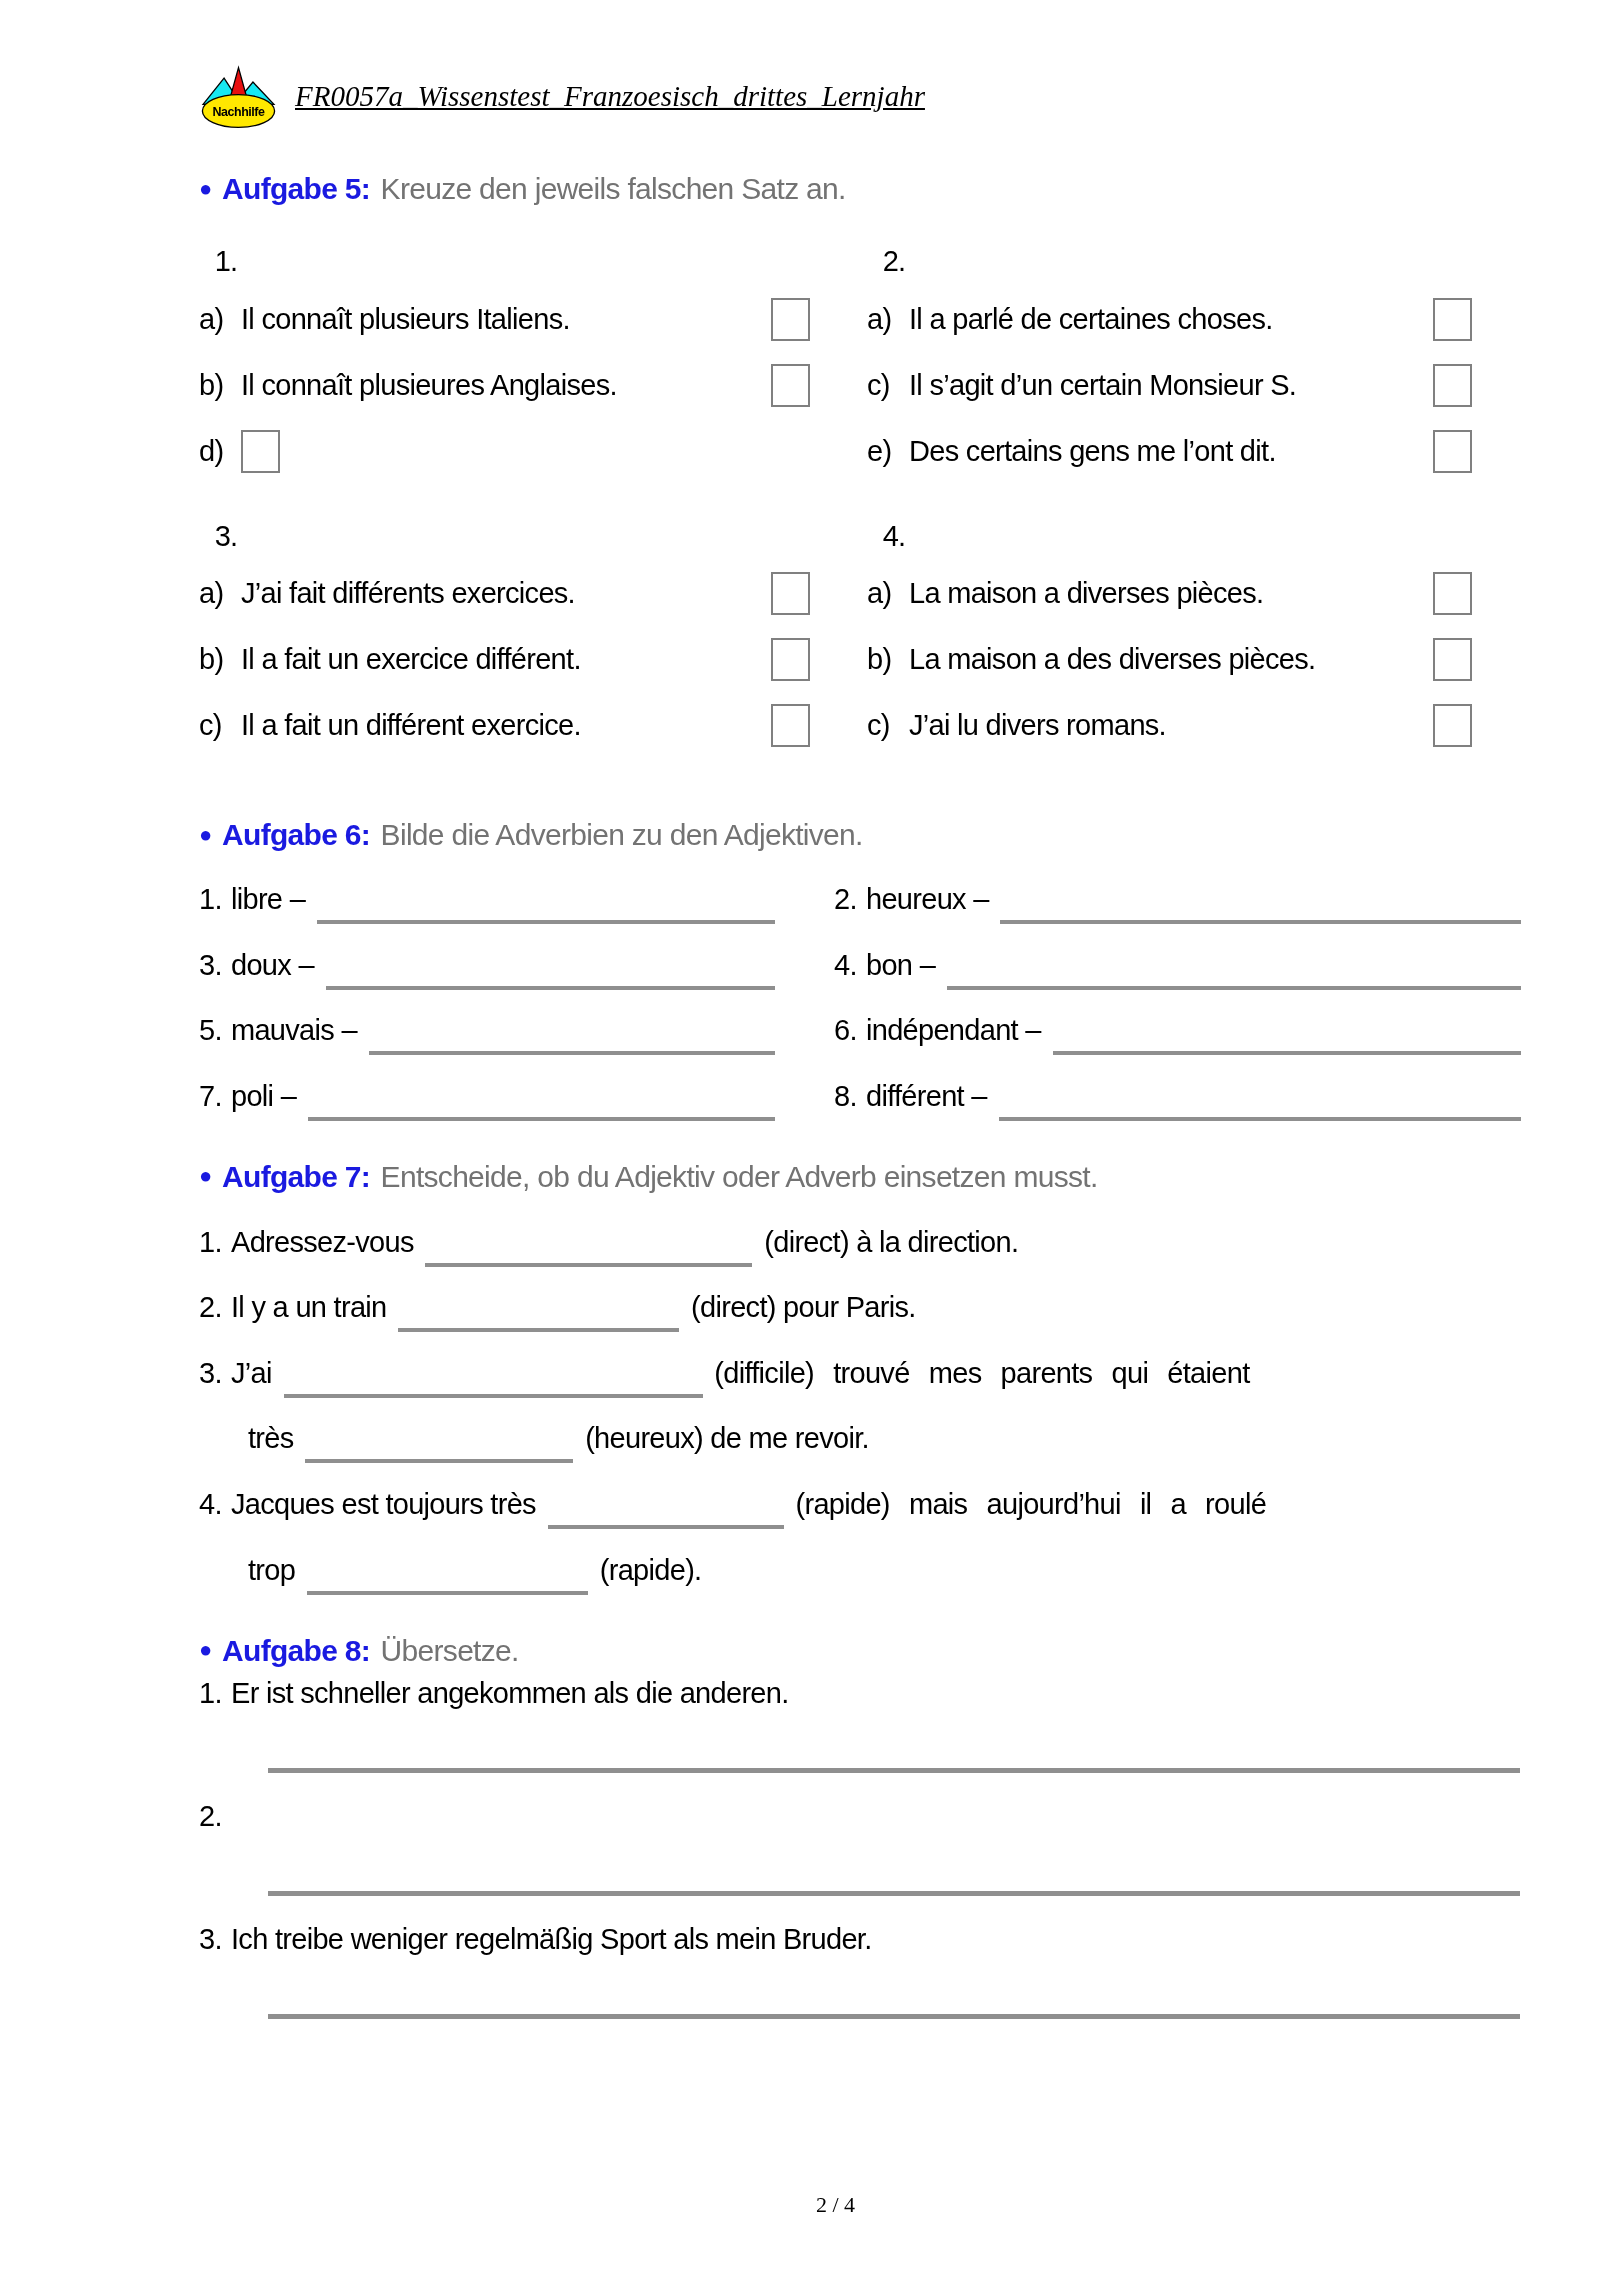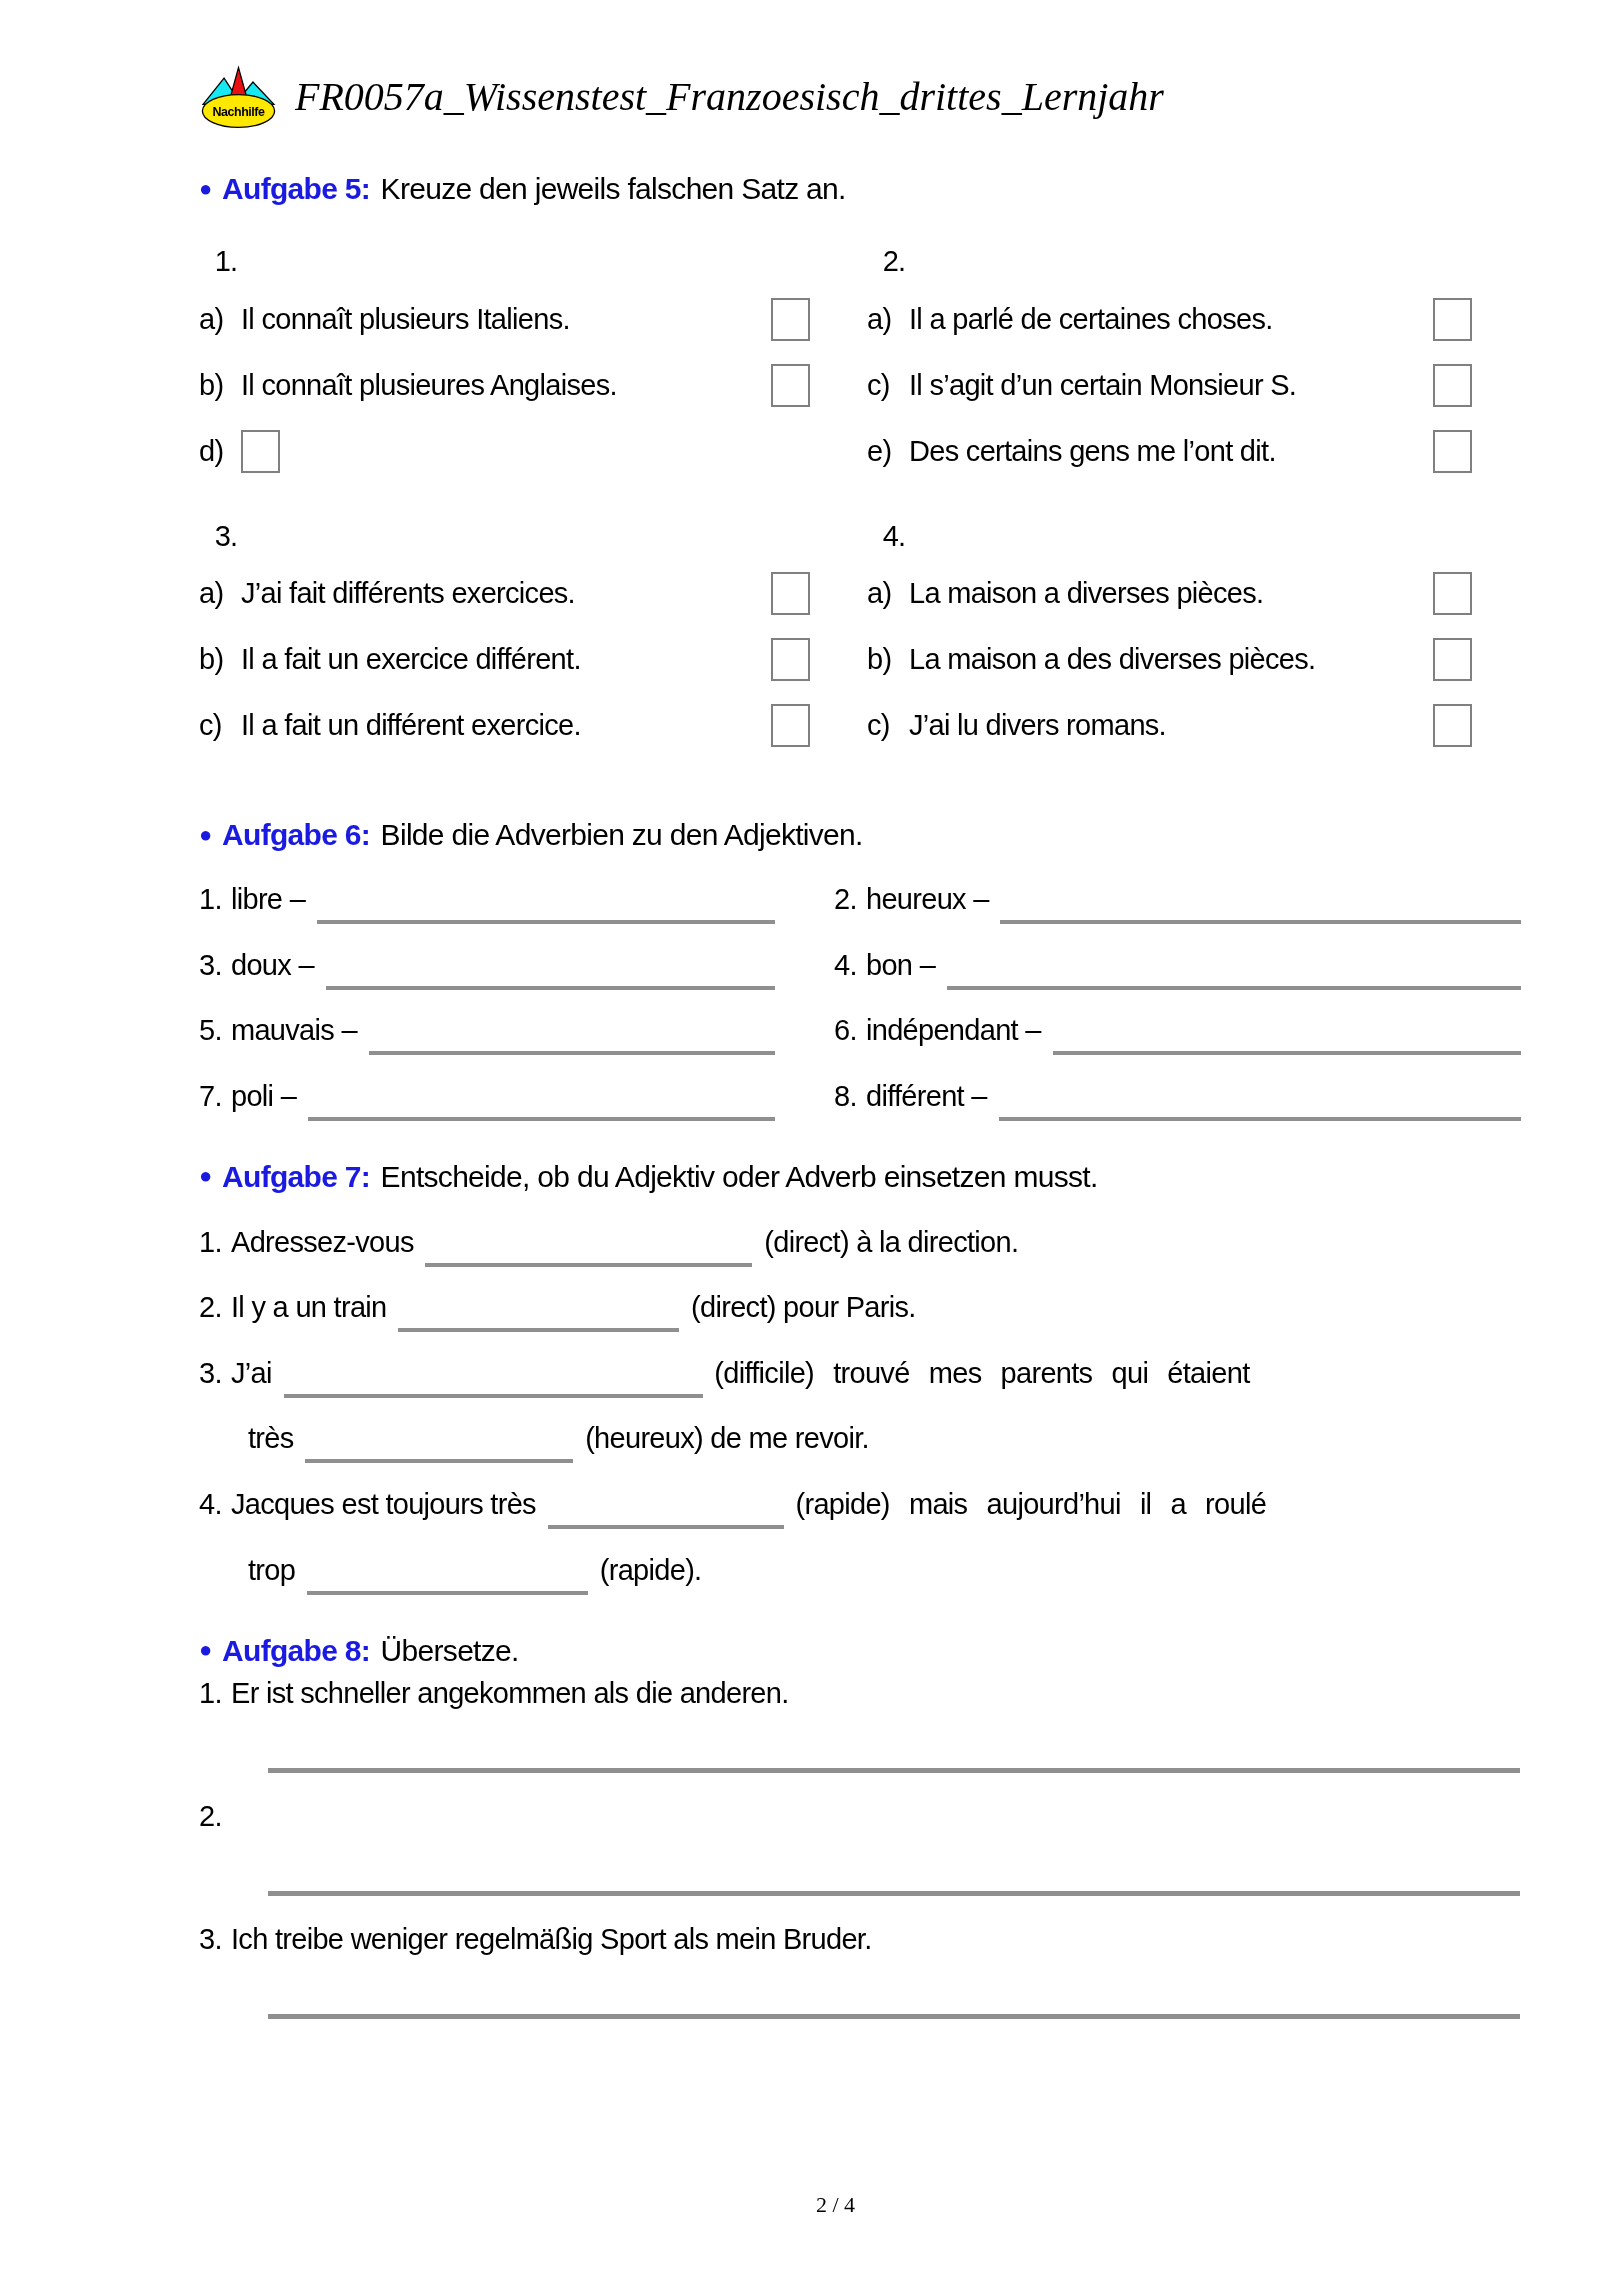--- a/index.html
+++ b/index.html
@@ -16,34 +16,35 @@
   
   .hdr {
     display:flex; align-items:center; gap:17px;
     margin:65px 151px 0 151px;
     height:63px;
   }
   .logo { width:79px; height:63px; flex:0 0 auto; }
   .doc-title {
     font-family:"Liberation Serif", serif;
     font-style:italic;
-    font-size:40px;
+    font-size:29px;
     letter-spacing:0;
     white-space:nowrap;
+    text-decoration:underline;
   }
   
   .task-heading {
     display:flex; align-items:baseline;
     margin-left:151px; margin-right:151px;
     font-size:30px; line-height:37px;
     white-space:nowrap;
   }
   .bullet { color:#1a1ae0; font-size:22px; margin-right:10.5px; align-self:center; line-height:1; }
   .task-label { color:#1a1ae0; font-weight:bold; margin-right:10.5px; }
-  .task-instruction { color:#000000; }
+  .task-instruction { color:#737373; }
   
   .mc-grid {
     display:grid;
     grid-template-columns:611px 605px;
     column-gap:57px;
     row-gap:47px;
     margin:39px 0 0 151px;
   }
   .mc-num { font-size:29px; line-height:31px; margin:0 0 19.6px 15.7px; }
   .mc-row { display:flex; align-items:center; height:45px; margin-bottom:21px; font-size:29px; }

